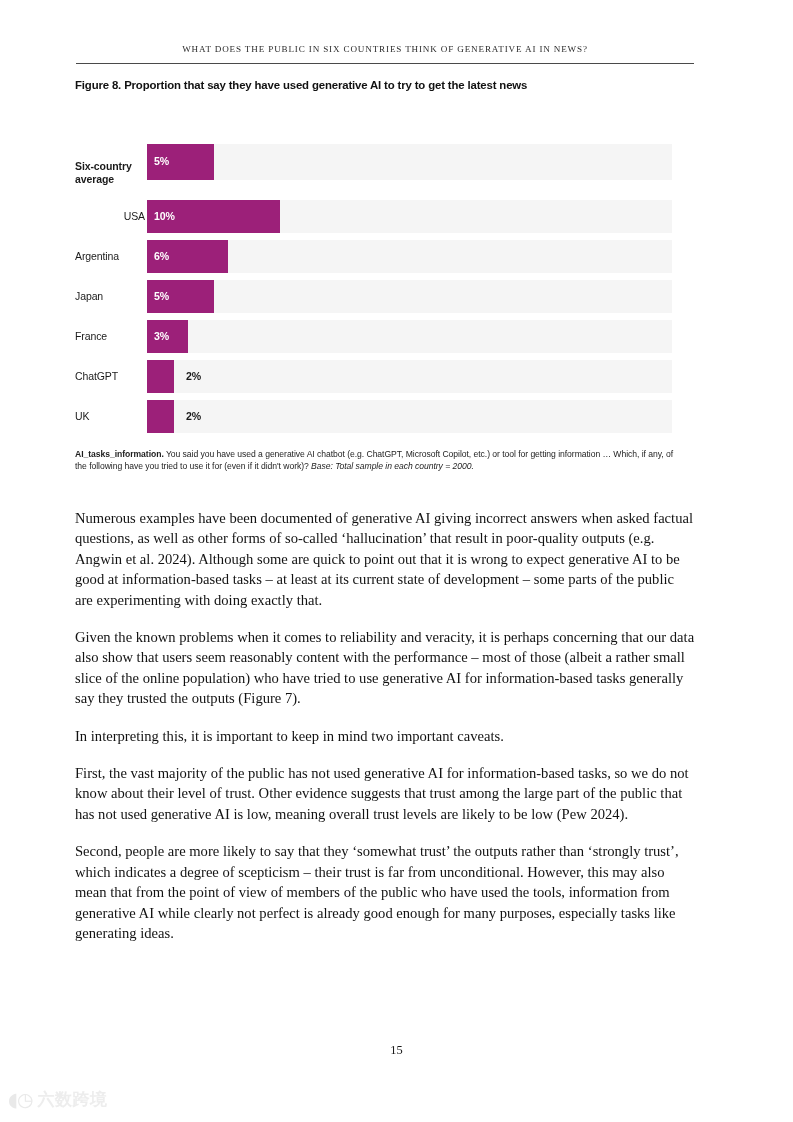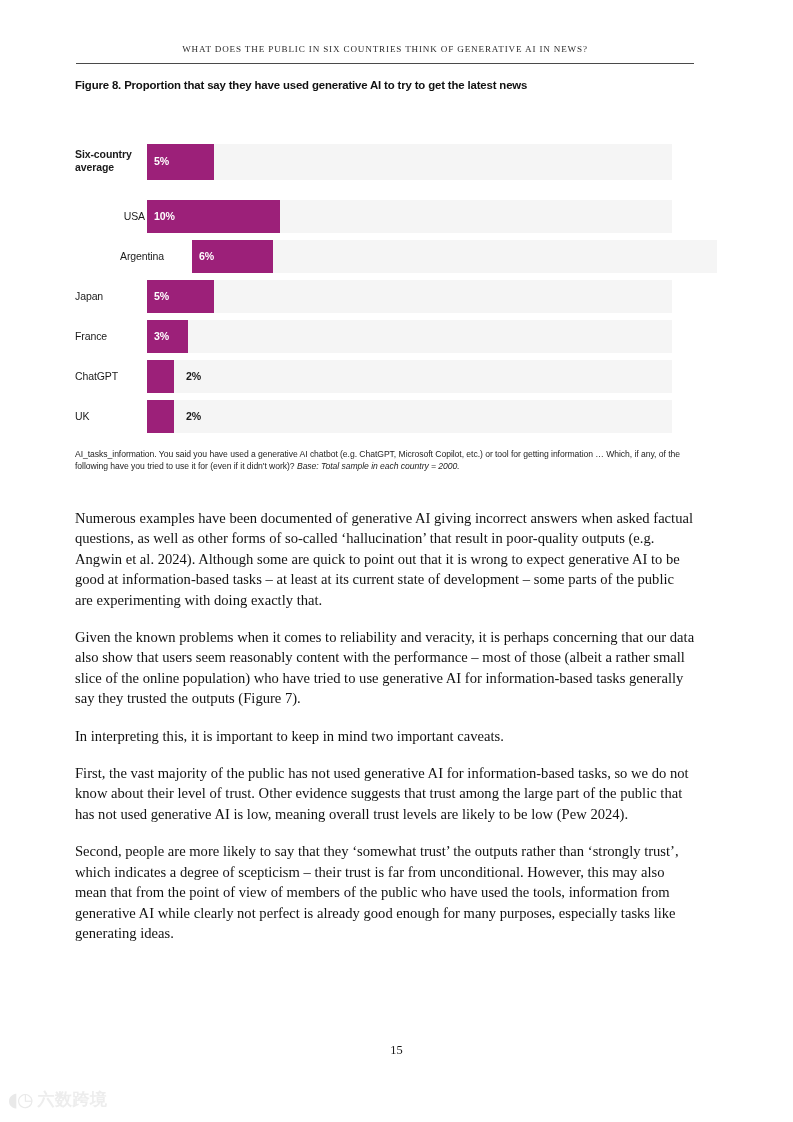--- a/index.html
+++ b/index.html
@@ -134,21 +134,21 @@
     position: absolute;
     left: 75px;
     top: 449px;
     width: 608px;
     font-family: "Liberation Sans", sans-serif;
     font-size: 8.6px;
     line-height: 11.6px;
     color: #1d1d1d;
     letter-spacing: -0.05px;
   }
-  .fig-note b { font-weight: normal; }
+  .fig-note b { font-weight: bold; }
   .fig-note i { font-style: italic; }
 
   
   .body-copy {
     position: absolute;
     left: 75px;
     top: 508px;
     width: 620px;
   }
   .body-copy p {
@@ -205,31 +205,31 @@
 
   <div class="running-head">WHAT DOES THE PUBLIC IN SIX COUNTRIES THINK OF GENERATIVE AI IN NEWS?</div>
   <div class="head-rule"></div>
 
   <div class="fig-title">Figure 8. Proportion that say they have used generative AI to try to get the latest news</div>
 
 
   <div class="chart" id="chart">
       <div class="chart-row" style="height: 36px; margin-bottom: 20px;">
         <div class="row-track" style="background: rgb(245, 245, 245);"></div>
-        <div class="row-label bold" style="top: 4px;">Six-country average</div>
+        <div class="row-label bold" style="top: 16px;">Six-country average</div>
         <div class="bar" style="width: 67px; background: rgb(156, 32, 121);"></div>
         <div class="bar-value-in" style="top: 11px;">5%</div>
       </div>
       <div class="chart-row" style="height: 33px; margin-bottom: 7px; text-align: right;">
         <div class="row-track" style="background: rgb(245, 245, 245);"></div>
         <div class="row-label" style="top: 10px;">USA</div>
         <div class="bar" style="width: 133px; background: rgb(156, 32, 121);"></div>
         <div class="bar-value-in" style="top: 9.5px;">10%</div>
       </div>
-      <div class="chart-row" style="height: 33px; margin-bottom: 7px; margin-left: 45px;">
+      <div class="chart-row" style="height: 33px; margin-bottom: 7px;">
         <div class="row-track" style="background: rgb(245, 245, 245);"></div>
         <div class="row-label" style="top: 10px;">Argentina</div>
         <div class="bar" style="width: 81px; background: rgb(156, 32, 121);"></div>
         <div class="bar-value-in" style="top: 9.5px;">6%</div>
       </div>
       <div class="chart-row" style="height: 33px; margin-bottom: 7px;">
         <div class="row-track" style="background: rgb(245, 245, 245);"></div>
         <div class="row-label" style="top: 10px;">Japan</div>
         <div class="bar" style="width: 67px; background: rgb(156, 32, 121);"></div>
         <div class="bar-value-in" style="top: 9.5px;">5%</div>

